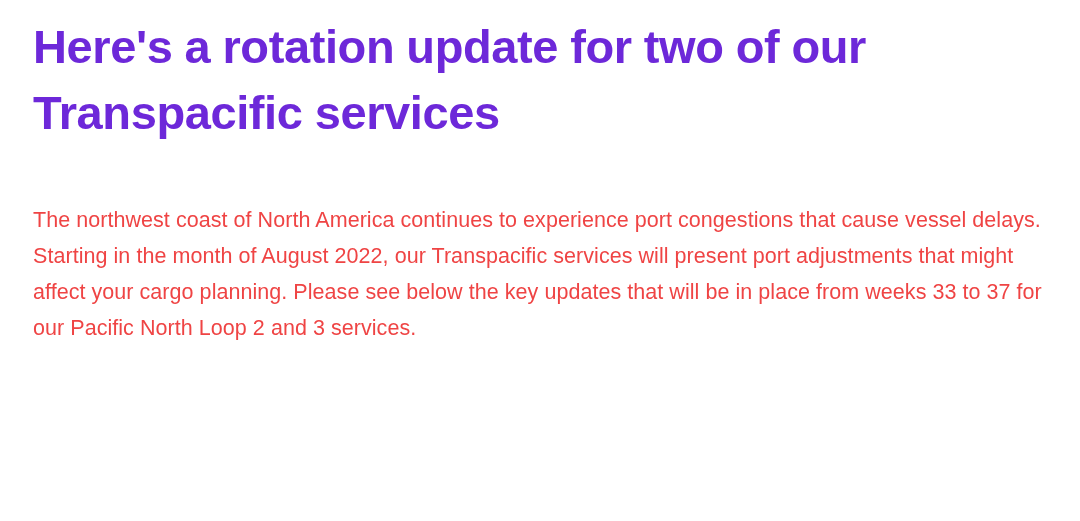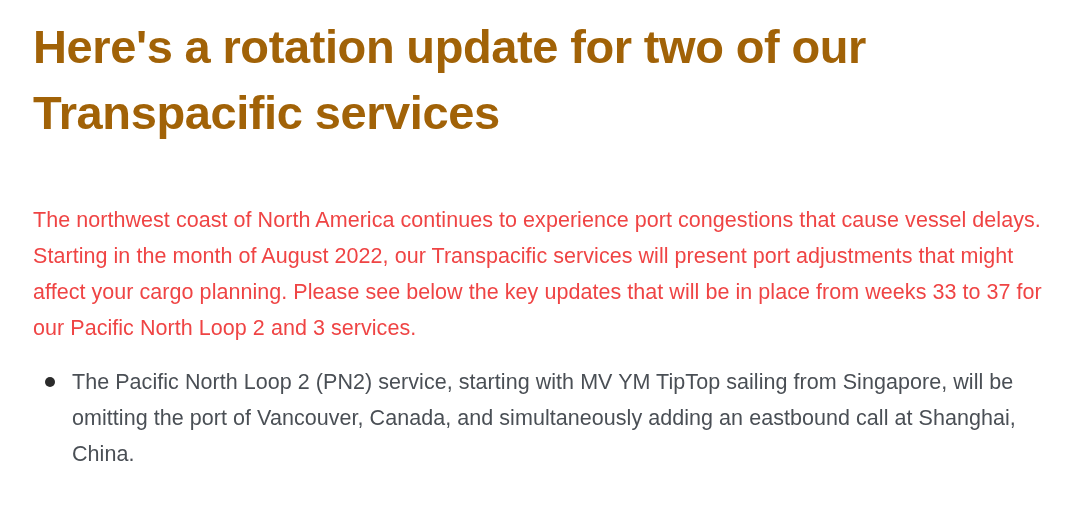--- a/index.html
+++ b/index.html
@@ -22,21 +22,21 @@
     box-sizing: border-box;
     padding: 0 35px 0 33px;
   }
   .headline {
     margin: 0;
     padding-top: 14px;
     font-size: 47px;
     line-height: 66px;
     font-weight: 700;
     letter-spacing: -0.4px;
-    color: #a16207;
+    color: #6d28d9;
     max-width: 1010px;
     word-spacing: -0.5px;
   }
   .intro {
     margin: 0;
     padding-top: 56px;
     font-size: 21.5px;
     line-height: 36px;
     font-weight: 400;
     color: #ef4444;
@@ -71,20 +71,14 @@
 </style>
 </head>
 <body>
 
 <div class="page">
 
   <h1 class="headline">Here's a rotation update for two of our Transpacific services</h1>
 
   <p class="intro">The northwest coast of North America continues to experience port congestions that cause vessel delays. Starting in the month of August 2022, our Transpacific services will present port adjustments that might affect your cargo planning. Please see below the key updates that will be in place from weeks 33 to 37 for our Pacific North Loop 2 and 3 services.</p>
 
-  <ul class="bullet-list">
-    <li class="bullet-item">
-      <span class="bullet-marker"></span>
-      <span class="bullet-text">The Pacific North Loop 2 (PN2) service, starting with MV YM TipTop sailing from Singapore, will be omitting the port of Vancouver, Canada, and simultaneously adding an eastbound call at Shanghai, China.</span>
-    </li>
-  </ul>
 
 </div>
 
 </body></html>

